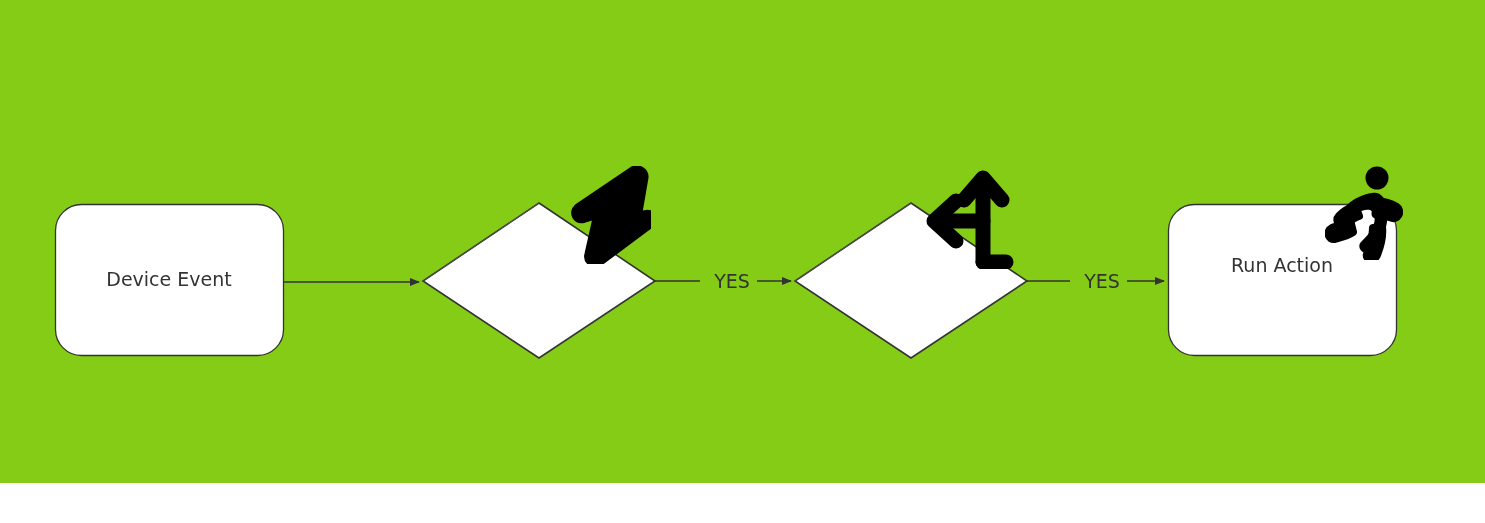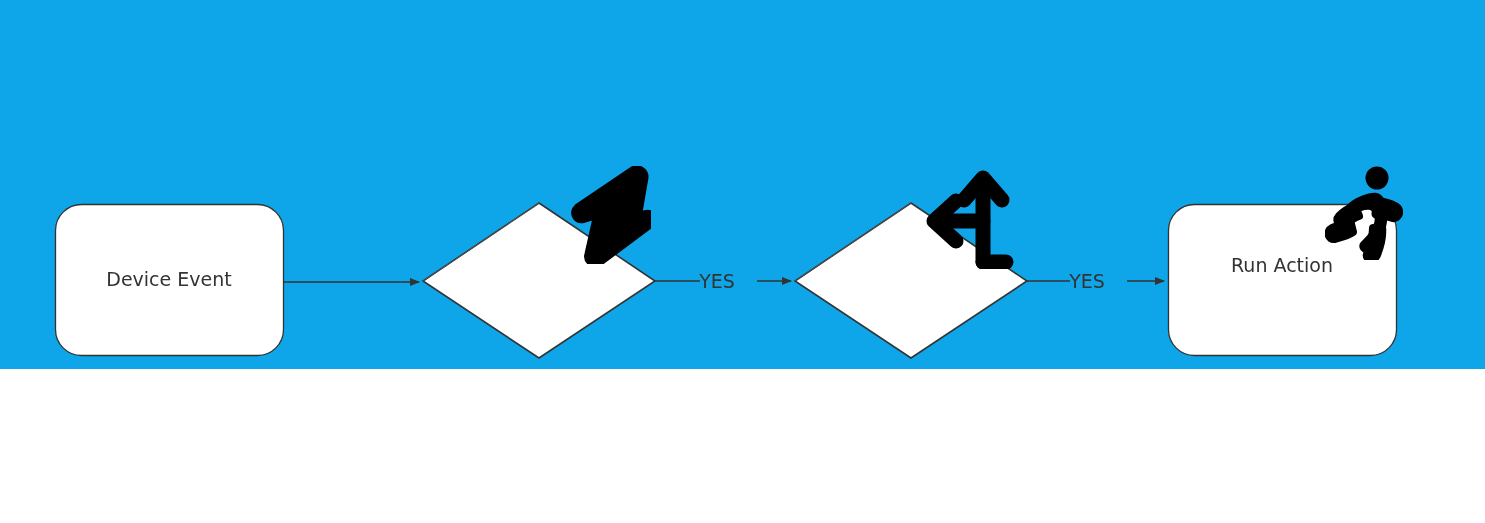--- a/index.html
+++ b/index.html
@@ -9,22 +9,22 @@
   }
   body {
     width: 1485px;
     height: 523px;
     font-family: "DejaVu Sans", "Liberation Sans", sans-serif;
     overflow: hidden;
   }
   #flow-canvas {
     position: relative;
     width: 1485px;
-    height: 369px;
-    background: #0ea5e9;
+    height: 483px;
+    background: #84cc16;
   }
   #flow-svg {
     position: absolute;
     left: 0;
     top: 0;
     width: 1485px;
     height: 523px;
   }
   .node-label {
     position: absolute;
@@ -36,20 +36,21 @@
     pointer-events: none;
     font-family: "DejaVu Sans", "Liberation Sans", sans-serif;
   }
   .edge-label {
     position: absolute;
     text-align: center;
     color: #333333;
     font-size: 19px;
     line-height: 22px;
     font-family: "DejaVu Sans", "Liberation Sans", sans-serif;
+    margin-left: 15px;
   }
   #label-device-event { left: 55px;   top: 267px; width: 228px; }
   #label-trigger      { left: 440px;  top: 255px; width: 200px; }
   #label-condition    { left: 810px;  top: 255px; width: 202px; }
   #label-run-action   { left: 1168px; top: 253px; width: 228px; }
 
   #label-yes-1 { left: 692px;  top: 270px; width: 50px; }
   #label-yes-2 { left: 1062px; top: 270px; width: 50px; }
 
   .deco-icon {

